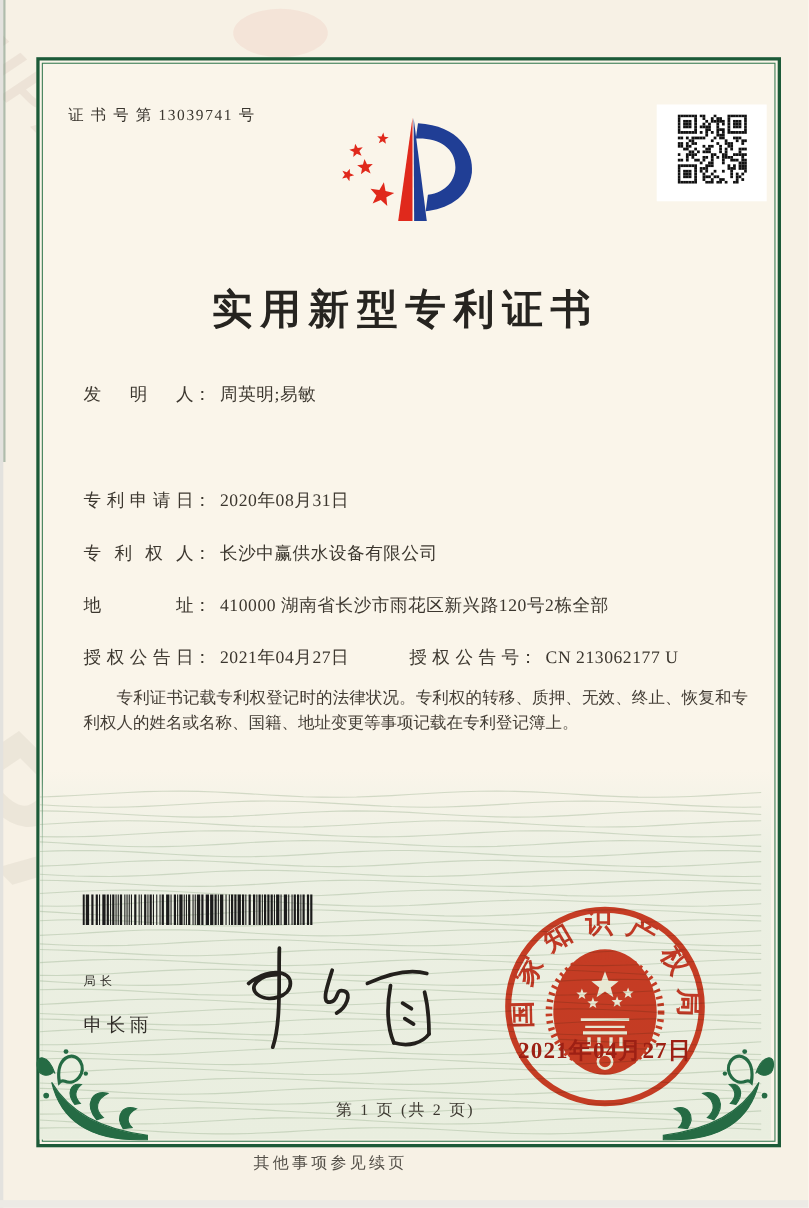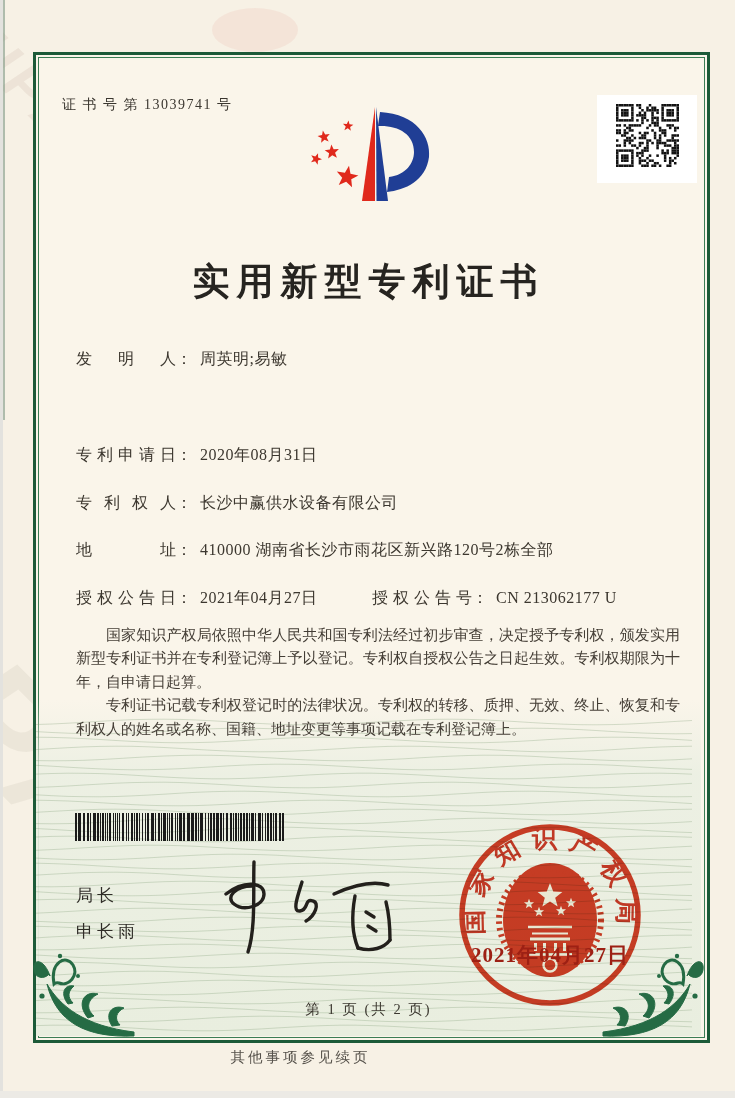--- a/index.html
+++ b/index.html
@@ -37,21 +37,21 @@
   .f-colon{display:inline-block;margin-right:8px;}
   .f-value{letter-spacing:.5px;}
   .grant-pair{position:absolute;font-size:16px;color:#3c372f;white-space:nowrap;}
   
   .body-text{position:absolute;left:76px;top:624px;width:604px;font-size:15px;
              line-height:23.4px;color:#433d35;text-align:justify;}
   .body-text p{margin:0;text-indent:2em;}
   
   .barcode{position:absolute;left:75px;top:813px;}
   
-  .sig-title{position:absolute;left:76px;top:884px;font-size:17px;color:#2f2c27;letter-spacing:4px;}
+  .sig-title{position:absolute;left:76px;top:884px;font-size:11px;color:#2f2c27;letter-spacing:4px;}
   .sig-name{position:absolute;left:76px;top:920px;font-size:17px;color:#2f2c27;letter-spacing:4px;text-align:right;}
   .signature-svg{position:absolute;left:198px;top:856px;}
   
   .seal-svg{position:absolute;left:450px;top:815px;mix-blend-mode:multiply;opacity:.96;}
   .seal-date{position:absolute;left:452px;top:941px;width:196px;text-align:center;
              font-size:21px;font-weight:700;color:#9d2014;letter-spacing:1px;}
   
   .flourish{position:absolute;}
   
   .page-info{position:absolute;left:33px;top:1000px;width:671px;text-align:center;
@@ -441,21 +441,20 @@
   </div>
 
   <div class="grant-pair" style="left:76px;top:588px;">
     <span class="f-label">授权公告日</span><span class="f-colon">：</span><span class="f-value">2021年04月27日</span>
   </div>
   <div class="grant-pair" style="left:372px;top:588px;">
     <span class="f-label">授权公告号</span><span class="f-colon">：</span><span class="f-value">CN 213062177 U</span>
   </div>
 
   <div class="body-text">
-    <p>国家知识产权局依照中华人民共和国专利法经过初步审查，决定授予专利权，颁发实用新型专利证书并在专利登记簿上予以登记。专利权自授权公告之日起生效。专利权期限为十年，自申请日起算。</p>
     <p>专利证书记载专利权登记时的法律状况。专利权的转移、质押、无效、终止、恢复和专利权人的姓名或名称、国籍、地址变更等事项记载在专利登记簿上。</p>
   </div>
 
   <svg class="barcode" id="barcode" width="212" height="28">
       <rect x="0" y="0" width="2" height="28" fill="#1b1b1b"></rect>
       <rect x="3" y="0" width="3" height="28" fill="#1b1b1b"></rect>
       <rect x="8" y="0" width="2" height="28" fill="#1b1b1b"></rect>
       <rect x="12" y="0" width="2" height="28" fill="#1b1b1b"></rect>
       <rect x="15" y="0" width="1" height="28" fill="#1b1b1b"></rect>
       <rect x="18" y="0" width="3" height="28" fill="#1b1b1b"></rect>

